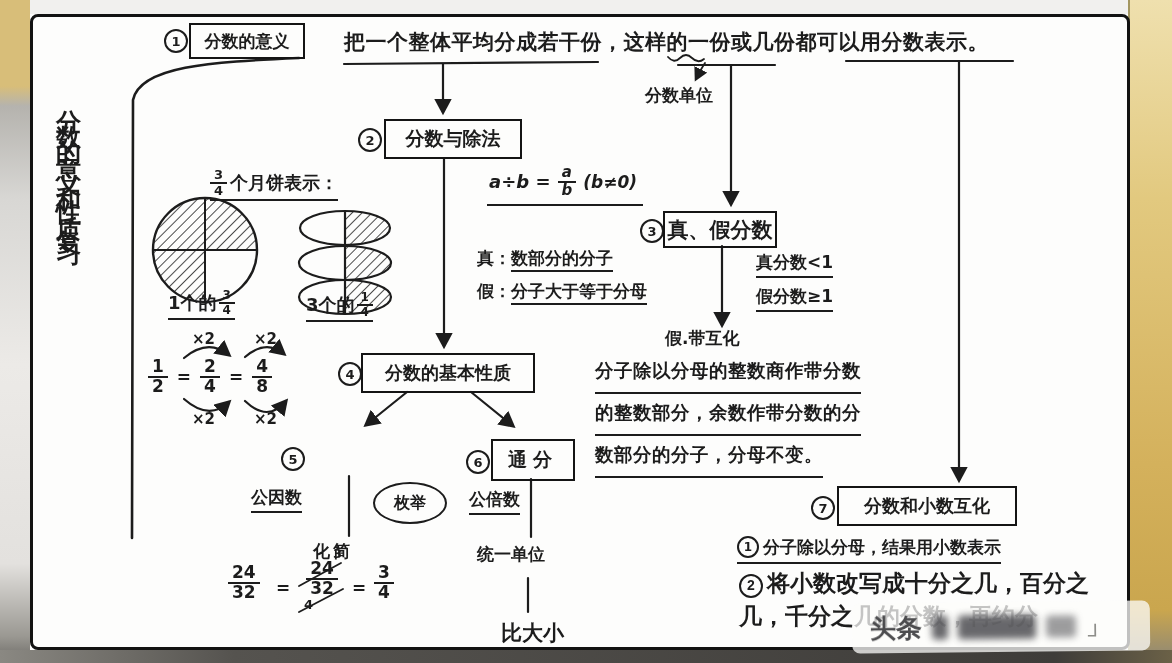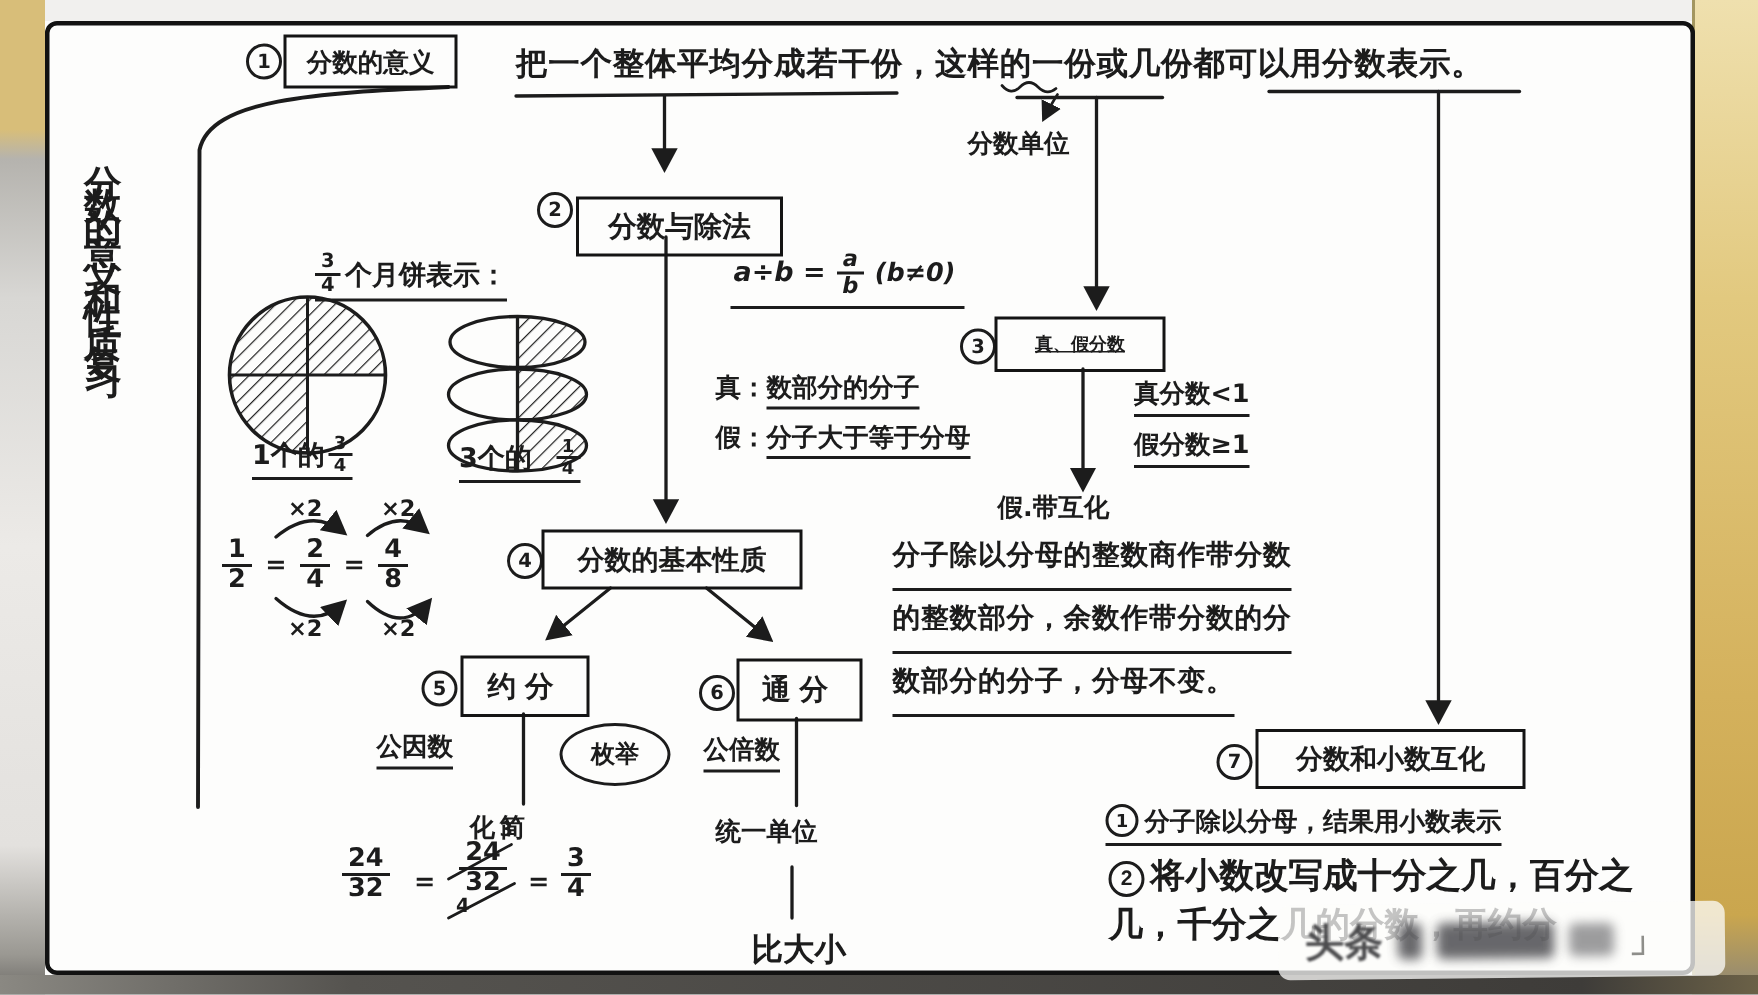--- a/index.html
+++ b/index.html
@@ -109,21 +109,21 @@
   <div class="circ z3" style="left:164px;top:29px;">1</div>
   <div class="nbox z3" style="left:189px;top:23px;width:112px;height:32px;font-size:17px;text-align:right;">
     <span>分数的意义</span>
   </div>
 
   <div class="abs hw z3" style="left:344px;top:28px;font-size:21px;letter-spacing:.5px;white-space:nowrap;">把一个整体平均分成若干份，这样的一份或几份都可以用分数表示。</div>
 
   <div class="abs hw z3" style="left:645px;top:84px;font-size:17px;">分数单位</div>
 
   <div class="circ z3" style="left:358px;top:128px;">2</div>
-  <div class="nbox z3" style="left:384px;top:119px;width:134px;height:36px;font-size:19px;margin-top:12px;">
+  <div class="nbox z3" style="left:384px;top:119px;width:134px;height:36px;font-size:19px;">
     <span>分数与除法</span>
   </div>
 
   <div class="abs z3" style="left:487px;top:163px;display:flex;align-items:center;gap:7px;font-style:italic;
               font-weight:700;border-bottom:2px solid #1c1c1c;padding:2px 6px 5px 2px;justify-content:space-between;">
     <span style="font-size:18px;">a÷b =</span>
     <span class="frac" style="font-size:15px;">
       <span class="fn">a</span>
       <span class="fd">b</span>
     </span>
@@ -138,21 +138,21 @@
     <span class="hw" style="font-size:18px;">个月饼表示：</span>
   </div>
 
   <div class="abs z3 ul" style="left:168px;top:289px;display:flex;align-items:center;gap:2px;">
     <span class="hw" style="font-size:18px;">1个的</span>
     <span class="frac" style="font-size:12px;">
       <span class="fn">3</span>
       <span class="fd">4</span>
     </span>
   </div>
-  <div class="abs z3 ul" style="left:306px;top:291px;display:flex;align-items:center;gap:16px;">
+  <div class="abs z3 ul" style="left:306px;top:291px;display:flex;align-items:center;gap:2px;">
     <span class="hw" style="font-size:18px;">3个的</span>
     <span class="frac" style="font-size:12px;">
       <span class="fn">1</span>
       <span class="fd">4</span>
     </span>
   </div>
 
   <div class="abs z3" style="left:148px;top:358px;display:flex;align-items:center;gap:9px;font-size:17px;">
     <span class="frac">
       <span class="fn">1</span>
@@ -168,21 +168,21 @@
       <span class="fn">4</span>
       <span class="fd">8</span>
     </span>
   </div>
   <span class="abs hw z3" style="left:192px;top:330px;font-size:15px;">×2</span>
   <span class="abs hw z3" style="left:254px;top:330px;font-size:15px;">×2</span>
   <span class="abs hw z3" style="left:192px;top:410px;font-size:15px;">×2</span>
   <span class="abs hw z3" style="left:254px;top:410px;font-size:15px;">×2</span>
 
   <div class="circ z3" style="left:640px;top:219px;">3</div>
-  <div class="nbox z3" style="left:663px;top:211px;width:110px;height:33px;font-size:12px;text-decoration:underline;">
+  <div class="nbox z3" style="left:663px;top:211px;width:110px;height:33px;font-size:21px;">
     <span>真、假分数</span>
   </div>
 
   <div class="abs hw z3" style="left:477px;top:247px;font-size:17px;">
     <span>真：</span><span class="ul">数部分的分子</span>
   </div>
   <div class="abs hw z3" style="left:477px;top:280px;font-size:17px;">
     <span>假：</span><span class="ul">分子大于等于分母</span>
   </div>
   <div class="abs hw ul z3" style="left:756px;top:251px;font-size:17px;">真分数&lt;1</div>
@@ -194,23 +194,20 @@
     <span class="ul" style="display:inline-block;">的整数部分，余数作带分数的分</span><br>
     <span class="ul" style="display:inline-block;">数部分的分子，分母不变。</span>
   </div>
 
   <div class="circ z3" style="left:338px;top:362px;">4</div>
   <div class="nbox z3" style="left:361px;top:353px;width:170px;height:36px;font-size:18px;">
     <span>分数的基本性质</span>
   </div>
 
   <div class="circ z3" style="left:281px;top:447px;">5</div>
-  <div class="nbox z3" style="left:307px;top:437px;width:82px;height:37px;font-size:19px;letter-spacing:6px;">
-    <span>约分</span>
-  </div>
   <div class="circ z3" style="left:466px;top:450px;">6</div>
   <div class="nbox z3" style="left:491px;top:439px;width:80px;height:38px;font-size:19px;letter-spacing:6px;">
     <span>通分</span>
   </div>
 
   <div class="abs hw ul z3" style="left:251px;top:486px;font-size:17px;">公因数</div>
   <div class="abs z3" style="left:373px;top:482px;width:70px;height:38px;border:2.2px solid #1c1c1c;border-radius:50%;
               display:flex;align-items:center;justify-content:center;font-size:16px;font-weight:700;">
     <span>枚举</span>
   </div>

